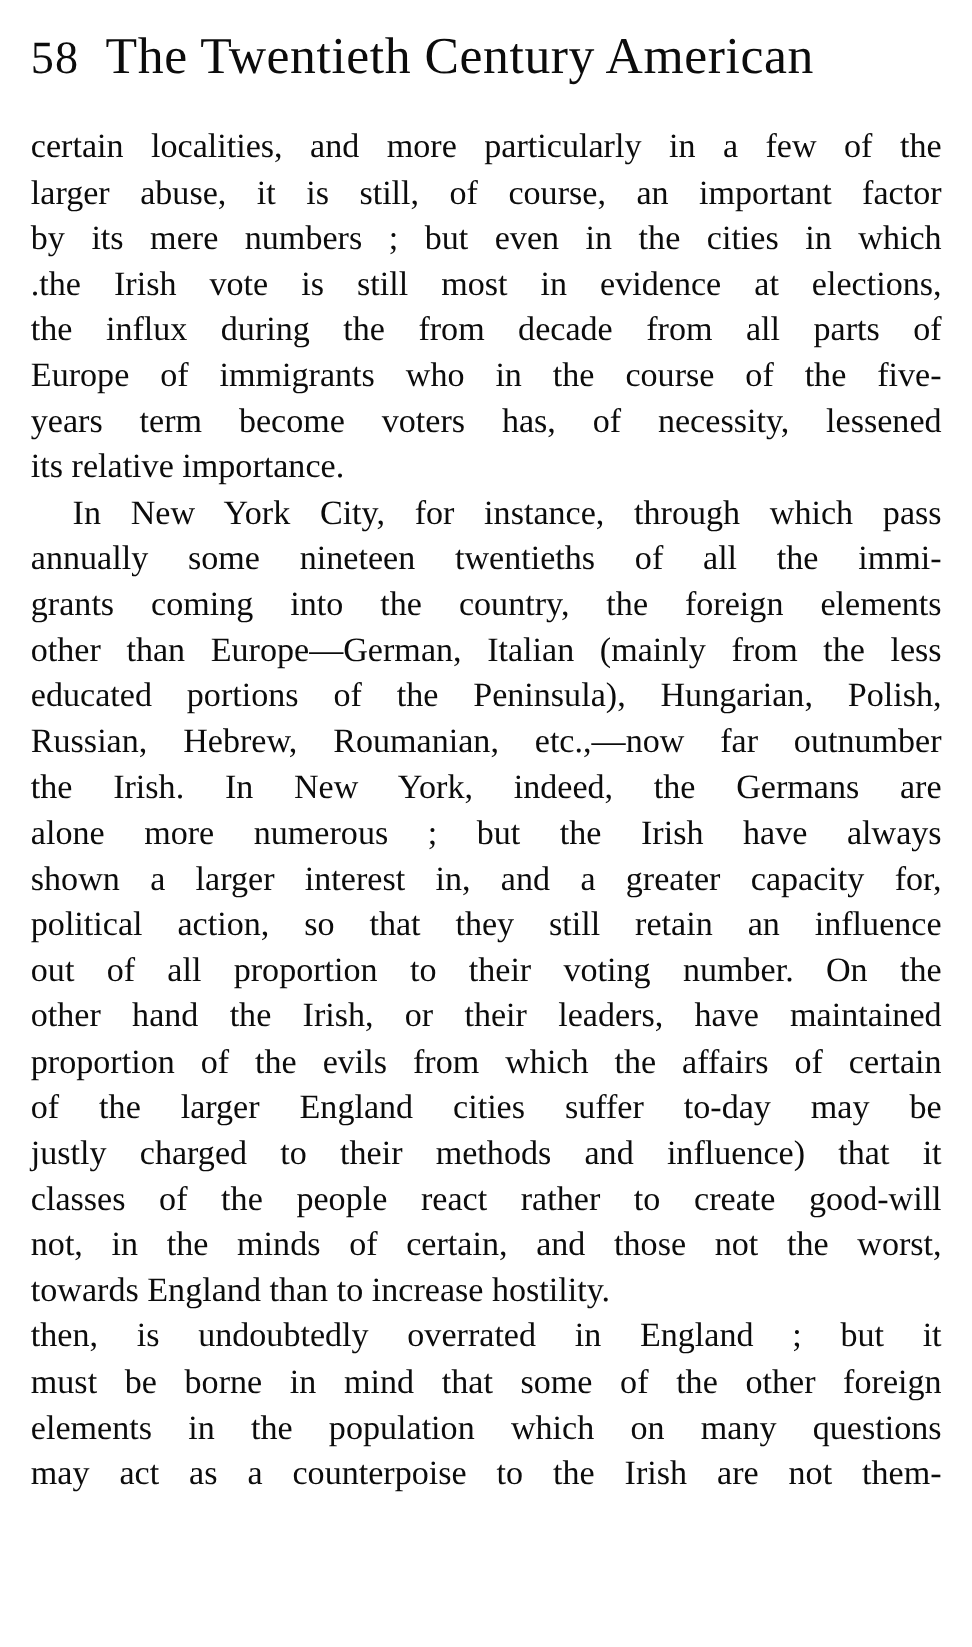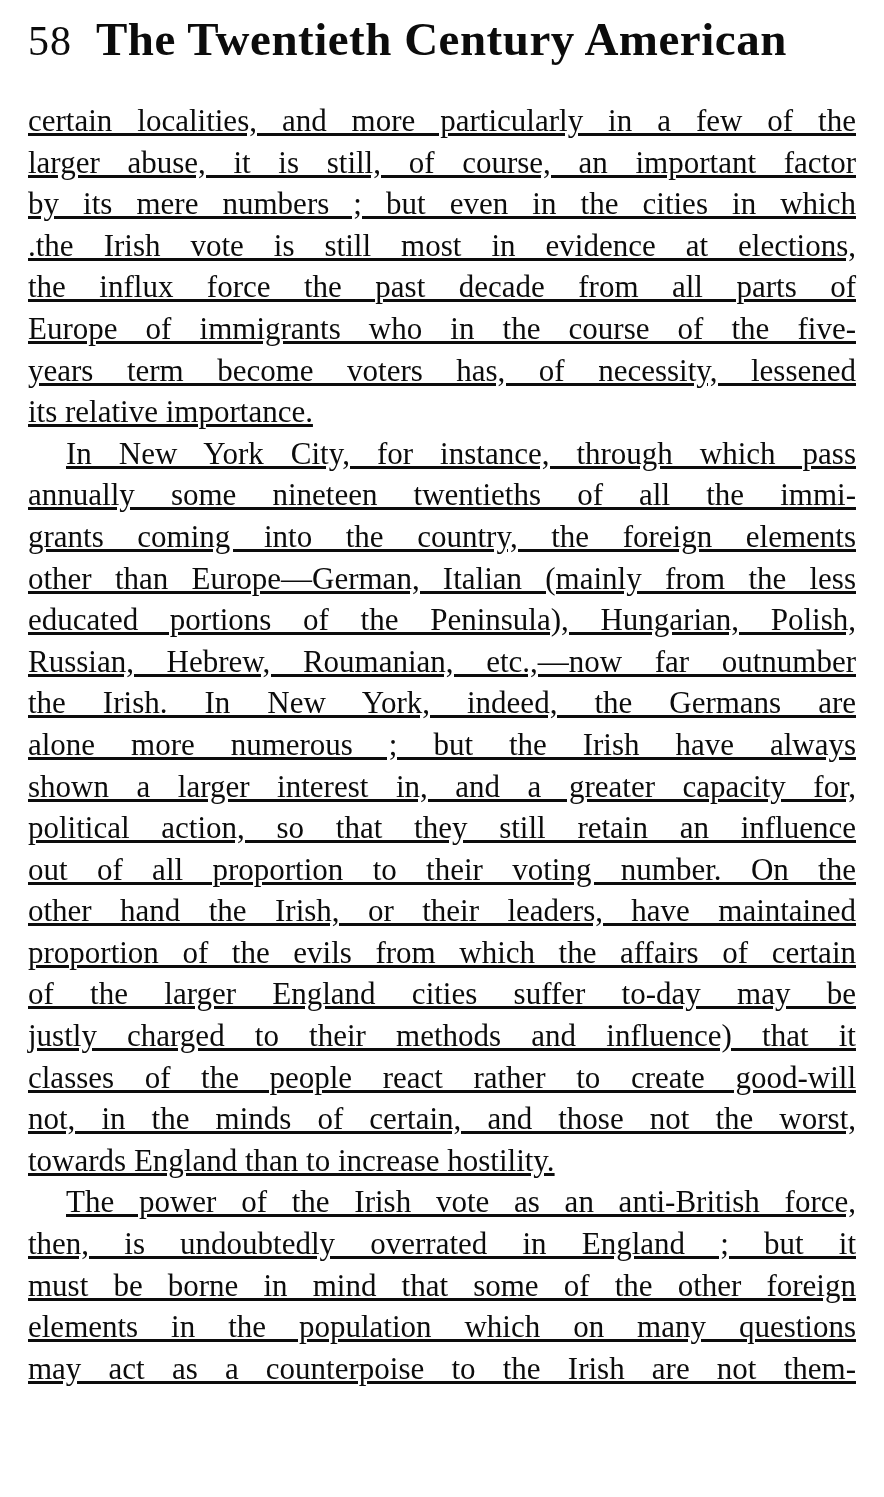--- a/index.html
+++ b/index.html
@@ -8,52 +8,50 @@
     background: #ffffff;
   }
   .page {
     position: relative;
     width: 884px;
     height: 1497px;
     background: #ffffff;
     color: #0c0c0c;
     font-family: "Liberation Serif", "DejaVu Serif", serif;
     box-sizing: border-box;
-    padding: 8px 28px 0 28px;
+    padding: 20px 28px 0 28px;
     overflow: hidden;
   }
   .running-header {
     display: flex;
     align-items: baseline;
     gap: 24px;
     margin-top: 4px;
     margin-bottom: 0;
   }
   .page-number {
     font-size: 42px;
     letter-spacing: 1px;
   }
   .running-title {
     font-size: 47px;
     letter-spacing: 0.5px;
     white-space: nowrap;
-    font-weight: bold;
   }
   .body-text {
     margin-top: 34px;
     font-size: 31px;
     line-height: 41.6px;
   }
   .para {
     margin: 0;
   }
   .line {
     text-align: justify;
     text-align-last: justify;
-    text-decoration: underline;
     -moz-text-align-last: justify;
   }
   .line.last {
     text-align-last: left;
     -moz-text-align-last: left;
   }
   .line.indent {
     text-indent: 38px;
   }
 </style>
@@ -67,21 +65,21 @@
     <span class="running-title">The Twentieth Century American</span>
   </div>
 
   <div class="body-text">
 
     <div class="para">
       <div class="line">certain localities, and more particularly in a few of the</div>
       <div class="line">larger abuse, it is still, of course, an important factor</div>
       <div class="line">by its mere numbers ; but even in the cities in which</div>
       <div class="line">.the Irish vote is still most in evidence at elections,</div>
-      <div class="line">the influx force the past decade from all parts of</div>
+      <div class="line">the influx during the from decade from all parts of</div>
       <div class="line">Europe of immigrants who in the course of the five-</div>
       <div class="line">years term become voters has, of necessity, lessened</div>
       <div class="line last">its relative importance.</div>
     </div>
 
     <div class="para">
       <div class="line indent">In New York City, for instance, through which pass</div>
       <div class="line">annually some nineteen twentieths of all the immi-</div>
       <div class="line">grants coming into the country, the foreign elements</div>
       <div class="line">other than Europe—German, Italian (mainly from the less</div>
@@ -95,21 +93,20 @@
       <div class="line">other hand the Irish, or their leaders, have maintained</div>
       <div class="line">proportion of the evils from which the affairs of certain</div>
       <div class="line">of the larger England cities suffer to-day may be</div>
       <div class="line">justly charged to their methods and influence) that it</div>
       <div class="line">classes of the people react rather to create good-will</div>
       <div class="line">not, in the minds of certain, and those not the worst,</div>
       <div class="line last">towards England than to increase hostility.</div>
     </div>
 
     <div class="para">
-      <div class="line indent">The power of the Irish vote as an  anti-British force,</div>
       <div class="line">then, is undoubtedly overrated in England ;  but it</div>
       <div class="line">must be borne in mind that some of the other foreign</div>
       <div class="line">elements in the population which on many questions</div>
       <div class="line">may act as a counterpoise to the Irish are not them-</div>
     </div>
 
   </div>
 </div>
 
 </body></html>

